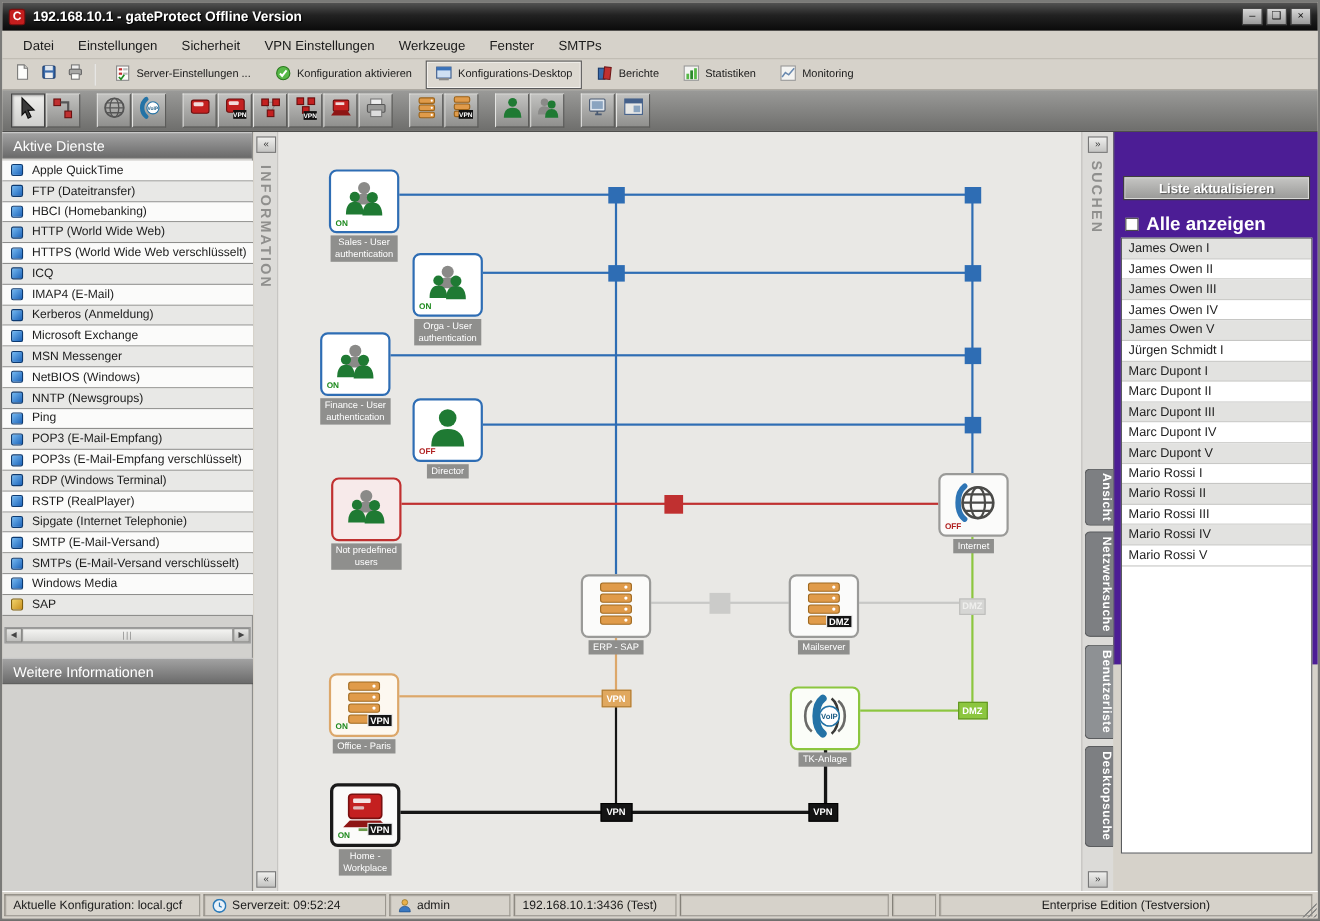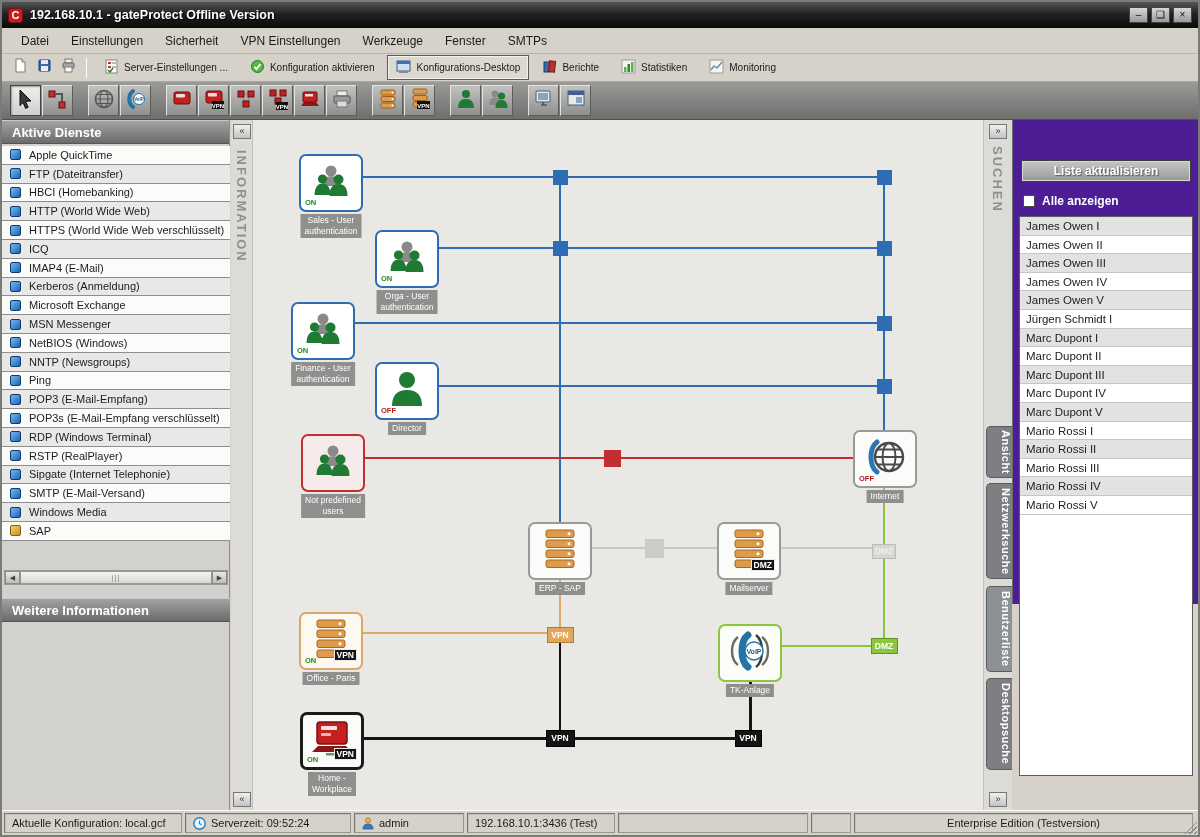--- a/index.html
+++ b/index.html
@@ -22,21 +22,21 @@
   .mini{display:inline-block;}
   
   #iconbar{position:absolute;left:0;top:80px;width:100%;height:38px;background:linear-gradient(#9a9a98,#6e6e6c);display:flex;align-items:center;padding-left:8px;border-bottom:1px solid #4e4e4c;}
   .tool-group{display:flex;margin-right:14px;}
   .tool{width:31px;height:31px;background:linear-gradient(#c2c2c0,#8f8f8d);border:1px solid #5c5c5a;border-top-color:#e4e4e2;border-left-color:#e4e4e2;display:flex;align-items:center;justify-content:center;margin-right:1px;}
   .tool.active{background:linear-gradient(#efefed,#cfcfcd);border:1px solid #444;box-shadow:inset 1px 1px 2px #999;}
   
   #main{position:absolute;left:0;top:118px;width:1196px;height:690px;}
   
   #left-panel{position:absolute;left:0;top:0;width:228px;height:690px;background:#d2d1ce;border-right:1px solid #8e8e8c;}
-  .panel-header{height:24px;background:linear-gradient(#a2a2a2,#6b6b6b);color:#fff;font-size:13px;font-weight:bold;line-height:24px;padding-left:10px;border-top:1px solid #c8c8c8;border-bottom:1px solid #555;}
+  .panel-header{height:24px;background:linear-gradient(#a2a2a2,#6b6b6b);color:#fff;font-size:13px;font-weight:normal;line-height:24px;padding-left:10px;border-top:1px solid #c8c8c8;border-bottom:1px solid #555;}
   #services{position:absolute;left:0;top:26px;width:228px;}
   .svc-row{height:18.8px;display:flex;align-items:center;border-bottom:1px solid #8e8e8c;padding-left:8px;font-size:11px;color:#1c1c1c;white-space:nowrap;overflow:hidden;}
   .svc-row:nth-child(odd){background:#fbfbfa;}
   .svc-row:nth-child(even){background:#e8e8e6;}
   .cube{width:11px;height:11px;border-radius:2px;margin-right:8px;flex:0 0 11px;}
   .cube.blue{background:linear-gradient(135deg,#74b9f2,#1d63b8);border:1px solid #0d3a70;}
   .cube.yellow{background:linear-gradient(135deg,#f2d468,#c89020);border:1px solid #80600e;}
   #svc-scroll{position:absolute;left:2px;top:450px;width:224px;height:15px;background:#cfcfcd;border:1px solid #999;display:flex;}
   .sb-arrow{width:15px;height:13px;background:linear-gradient(#e8e8e6,#bdbdbb);border:1px solid #8a8a88;font-size:7px;line-height:12px;text-align:center;color:#444;}
   .sb-thumb{flex:1;background:linear-gradient(#f4f4f2,#d8d8d6);border:1px solid #9a9a98;font-size:8px;line-height:12px;text-align:center;color:#8a8a88;letter-spacing:1px;}
@@ -58,21 +58,21 @@
   .nbox{position:absolute;width:64px;height:58px;border-radius:7px;background:#fff;display:flex;align-items:center;justify-content:center;}
   .nlabel{position:absolute;z-index:5;background:#8f8f8d;color:#fff;font-size:8.5px;line-height:1.3;text-align:center;padding:1px 4px;white-space:pre-line;max-width:86px;}
   .nbadge{position:absolute;left:4px;bottom:3px;font-size:7.5px;font-weight:bold;z-index:6;}
   .noverlay{position:absolute;right:5px;bottom:8px;background:#141414;color:#fff;font-size:8.5px;font-weight:bold;padding:0 2px;box-shadow:0 0 0 1px #e8e8e8;z-index:6;}
   .lbadge{position:absolute;z-index:5;font-size:8.5px;font-weight:bold;text-align:center;display:flex;align-items:center;justify-content:center;}
   
   #right-panel{position:absolute;left:1010px;top:0;width:186px;height:484px;background:#4c1d95;border-left:1px solid #6a6c6e;}
   #refresh-btn{position:absolute;left:8px;top:40px;width:170px;height:22px;background:linear-gradient(#c6c6c4,#999997);border:1px solid #3e3e3c;box-shadow:inset 0 0 0 1px #d8d8d6;color:#fff;font-size:12px;font-weight:bold;text-align:center;line-height:20px;text-shadow:1px 1px 1px #555;}
   #showall-row{position:absolute;left:10px;top:74px;display:flex;align-items:center;gap:7px;}
   #showall-box{width:12px;height:12px;background:#fff;border:1px solid #4a4a4a;}
-  #showall-label{color:#fff;font-size:12px;font-weight:bold;}
+  #showall-label{color:#fff;font-size:17px;font-weight:bold;}
   #user-list{position:absolute;left:6px;top:96px;width:174px;height:560px;background:#fff;border:1px solid #5a5c5e;overflow:hidden;}
   .user-row{height:18.6px;line-height:18.6px;font-size:11.5px;color:#222;padding-left:6px;border-bottom:1px solid #c6c6c4;}
   .user-row:nth-child(odd){background:#e2e2e0;}
   .user-row:nth-child(even){background:#fff;}
   
   #statusbar{position:absolute;left:0;top:808px;width:1196px;height:25px;background:#d6d2ca;border-top:1px solid #fff;display:flex;align-items:stretch;padding:2px;}
   .status-seg{border:1px solid #9a968e;border-top-color:#7c7870;border-left-color:#7c7870;box-shadow:inset 1px 1px 0 #c4c0b8;margin-right:3px;display:flex;align-items:center;gap:5px;padding:0 7px;font-size:11px;color:#1a1a1a;white-space:nowrap;overflow:hidden;}
   #grip{position:absolute;right:1px;bottom:1px;width:13px;height:13px;background:
     linear-gradient(135deg,transparent 50%,#8a8a88 50%,#8a8a88 57%,transparent 57%,transparent 68%,#8a8a88 68%,#8a8a88 75%,transparent 75%,transparent 86%,#8a8a88 86%,#8a8a88 93%,transparent 93%);}
 </style>
@@ -378,20 +378,24 @@
             <span class="cube blue"></span>
             <span>RSTP (RealPlayer)</span>
           </div>
           <div class="svc-row">
             <span class="cube blue"></span>
             <span>Sipgate (Internet Telephonie)</span>
           </div>
           <div class="svc-row">
             <span class="cube blue"></span>
             <span>SMTP (E-Mail-Versand)</span>
+          </div>
+          <div class="svc-row">
+            <span class="cube blue"></span>
+            <span>SMTPs (E-Mail-Versand verschlüsselt)</span>
           </div>
           <div class="svc-row">
             <span class="cube blue"></span>
             <span>Windows Media</span>
           </div>
           <div class="svc-row">
             <span class="cube yellow"></span>
             <span>SAP</span>
           </div>
         </div>

